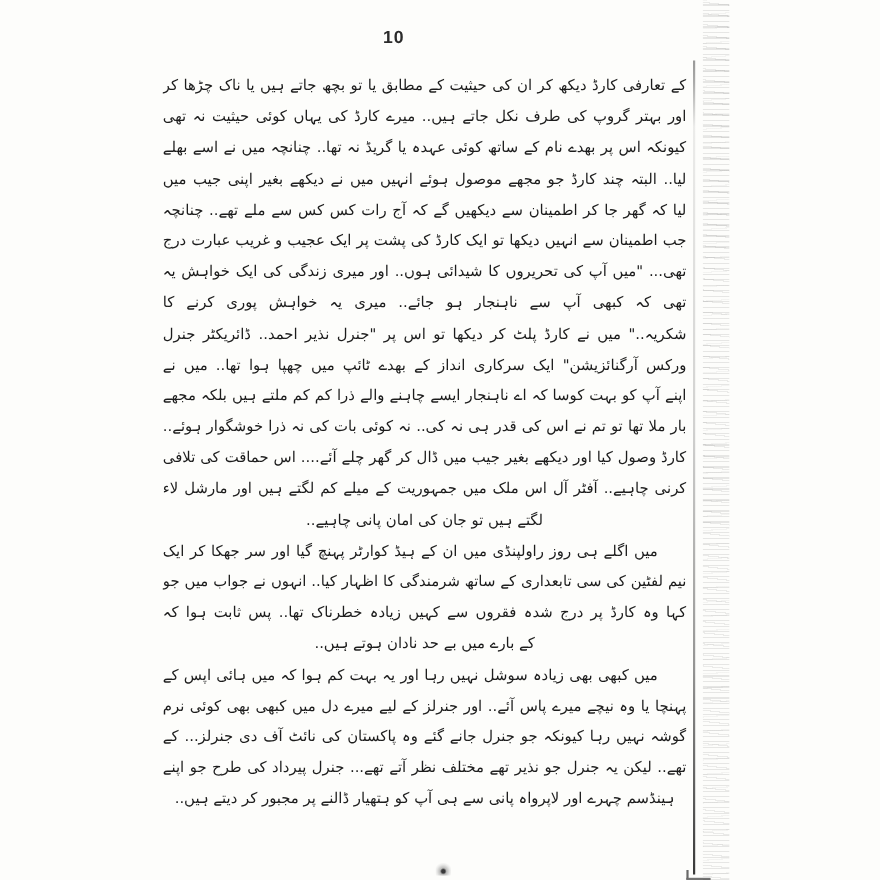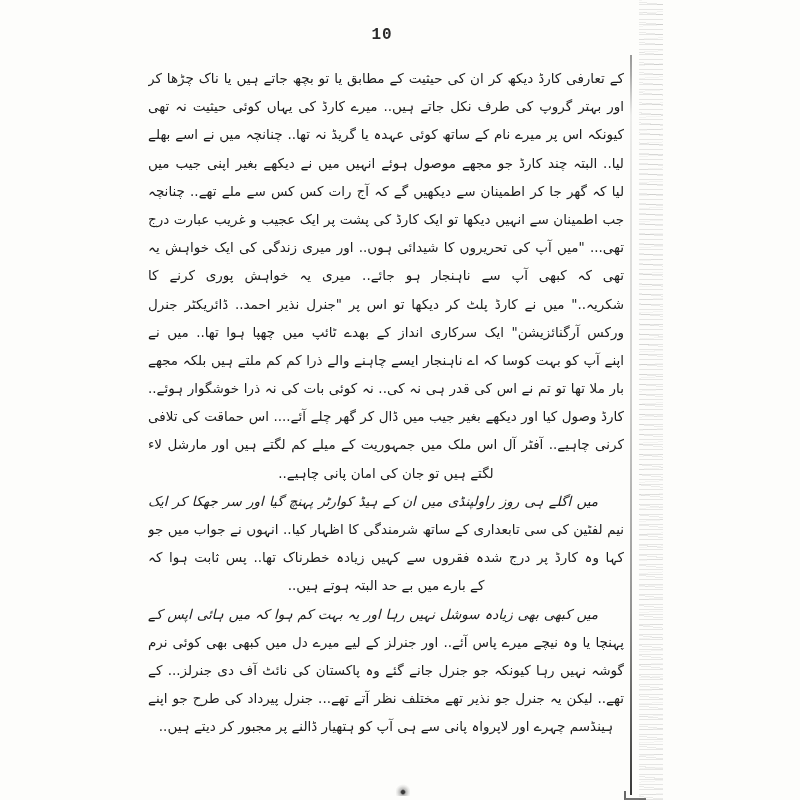--- a/index.html
+++ b/index.html
@@ -17,43 +17,42 @@
   .scan{
     position:relative;
     width:800px;height:800px;
     background:var(--paper);
     overflow:hidden;
   }
   .page-number{
     position:absolute;
     top:26px;left:338px;width:40px;
     text-align:center;
-    font-family:Liberation Mono, monospace;
+    font-family:Liberation Sans, sans-serif;
     font-weight:bold;
     font-size:16px;
     letter-spacing:1px;
     color:var(--page-number-ink);
-    margin-left:24px;
   }
   .text-block{
     position:absolute;
     top:64px;left:148px;width:476px;
     direction:rtl;
     color:var(--ink);
     font-family:"DejaVu Sans", sans-serif;
     font-size:13.5px;
   }
   .line{
     height:28.2px;
     line-height:28.2px;
     overflow:hidden;
     text-align:justify;
     text-align-last:justify;
   }
-  .line.open{ padding-right:26px;font-style:italic; }
+  .line.open{ padding-right:26px; }
   .line.close{ text-align:right; text-align-last:center; }
   
   .speckle-band{
     position:absolute;
     left:639px;top:0;width:24px;height:800px;
     background-image:
       repeating-linear-gradient(0deg, rgba(110,110,110,0.16) 0 1px, transparent 1px 5px),
       repeating-linear-gradient(6deg, transparent 0 3px, rgba(100,100,100,0.12) 3px 4px, transparent 4px 10px),
       repeating-linear-gradient(-4deg, transparent 0 6px, rgba(130,130,130,0.08) 6px 7px, transparent 7px 13px);
   }
@@ -86,37 +85,37 @@
 </style>
 </head>
 <body>
 
 <div class="scan">
   <div class="page-number">10</div>
 
   <div class="text-block" id="text-block">
       <div class="line full">کے تعارفی کارڈ دیکھ کر ان کی حیثیت کے مطابق یا تو بچھ جاتے ہیں یا ناک چڑھا کر کسی</div>
       <div class="line full">اور بہتر گروپ کی طرف نکل جاتے ہیں.. میرے کارڈ کی یہاں کوئی حیثیت نہ تھی</div>
-      <div class="line full">کیونکہ اس پر میرے نام کے ساتھ کوئی عہدہ یا گریڈ نہ تھا.. چنانچہ میں نے اسے بھلے</div>
+      <div class="line full">کیونکہ اس پر بھدے نام کے ساتھ کوئی عہدہ یا گریڈ نہ تھا.. چنانچہ میں نے اسے بھلے</div>
       <div class="line full">لیا.. البتہ چند کارڈ جو مجھے موصول ہوئے انہیں میں نے دیکھے بغیر اپنی جیب میں سنبھال</div>
       <div class="line full">لیا کہ گھر جا کر اطمینان سے دیکھیں گے کہ آج رات کس کس سے ملے تھے.. چنانچہ گھر جا کر</div>
       <div class="line full">جب اطمینان سے انہیں دیکھا تو ایک کارڈ کی پشت پر ایک عجیب و غریب عبارت درج</div>
       <div class="line full">تھی... "میں آپ کی تحریروں کا شیدائی ہوں.. اور میری زندگی کی ایک خواہش یہ بھی</div>
       <div class="line full">تھی کہ کبھی آپ سے ناہنجار ہو جائے.. میری یہ خواہش پوری کرنے کا</div>
       <div class="line full">شکریہ.." میں نے کارڈ پلٹ کر دیکھا تو اس پر "جنرل نذیر احمد.. ڈائریکٹر جنرل فرنٹیئر</div>
       <div class="line full">ورکس آرگنائزیشن" ایک سرکاری انداز کے بھدے ٹائپ میں چھپا ہوا تھا.. میں نے</div>
       <div class="line full">اپنے آپ کو بہت کوسا کہ اے ناہنجار ایسے چاہنے والے ذرا کم کم ملتے ہیں بلکہ مجھے تو پہلی</div>
       <div class="line full">بار ملا تھا تو تم نے اس کی قدر ہی نہ کی.. نہ کوئی بات کی نہ ذرا خوشگوار ہوئے.. بس ان کا</div>
       <div class="line full">کارڈ وصول کیا اور دیکھے بغیر جیب میں ڈال کر گھر چلے آئے.... اس حماقت کی تلافی</div>
       <div class="line full">کرنی چاہیے.. آفٹر آل اس ملک میں جمہوریت کے میلے کم لگتے ہیں اور مارشل لاء زیادہ</div>
       <div class="line close">لگتے ہیں تو جان کی امان پانی چاہیے..</div>
       <div class="line open">میں اگلے ہی روز راولپنڈی میں ان کے ہیڈ کوارٹر پہنچ گیا اور سر جھکا کر ایک</div>
       <div class="line full">نیم لفٹین کی سی تابعداری کے ساتھ شرمندگی کا اظہار کیا.. انہوں نے جواب میں جو کچھ</div>
       <div class="line full">کہا وہ کارڈ پر درج شدہ فقروں سے کہیں زیادہ خطرناک تھا.. پس ثابت ہوا کہ فوجی ادب</div>
-      <div class="line close">کے بارے میں بے حد البتہ ہوتے ہیں..</div>
+      <div class="line close">کے بارے میں بے حد نادان ہوتے ہیں..</div>
       <div class="line open">میں کبھی بھی زیادہ سوشل نہیں رہا اور یہ بہت کم ہوا کہ میں ہائی اپس کے پاس</div>
       <div class="line full">پہنچا یا وہ نیچے میرے پاس آئے.. اور جنرلز کے لیے میرے دل میں کبھی بھی کوئی نرم</div>
       <div class="line full">گوشہ نہیں رہا کیونکہ جو جنرل جانے گئے وہ پاکستان کی نائٹ آف دی جنرلز... کے کردار</div>
       <div class="line full">تھے.. لیکن یہ جنرل جو نذیر تھے مختلف نظر آتے تھے... جنرل پیرداد کی طرح جو اپنے</div>
       <div class="line close">ہینڈسم چہرے اور لاپرواہ پانی سے ہی آپ کو ہتھیار ڈالنے پر مجبور کر دیتے ہیں..</div>
     </div>
 
   <div class="speckle-band"></div>
   <div class="fold-line"></div>
   <div class="fold-hook"></div>

